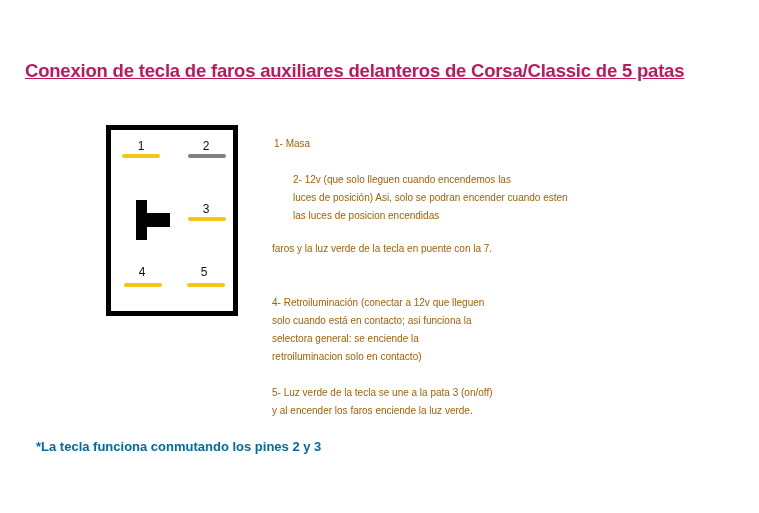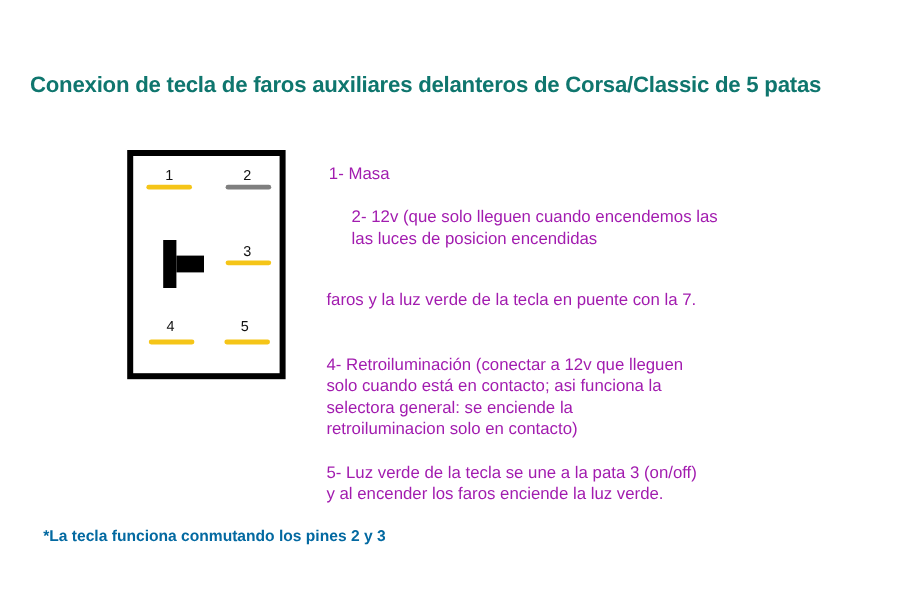--- a/index.html
+++ b/index.html
@@ -2,36 +2,36 @@
 <html><head>
   <meta charset="utf-8">
   <style>
     html, body { margin: 0; padding: 0; }
     body {
       width: 759px; height: 513px; background: #ffffff; position: relative; overflow: hidden;
       font-family: "Liberation Sans", "DejaVu Sans", sans-serif; color: #111;
     }
     .title {
       position: absolute; left: 25px; top: 60px;
-      font-size: 18.5px; font-weight: bold; 
-      letter-spacing: -0.2px; white-space: nowrap; color: #0f766e;
+      font-size: 18.5px; font-weight: bold; text-decoration: underline;
+      letter-spacing: -0.2px; white-space: nowrap; color: #be185d;
     }
     .switch-box {
       position: absolute; left: 106px; top: 125px; width: 132px; height: 191px;
       border: 5px solid #000; box-sizing: border-box;
     }
     .pin-label {
       position: absolute; font-size: 12px; color: #111; width: 20px; text-align: center;
     }
     .pin-bar {
       position: absolute; height: 4px; border-radius: 2px; width: 38px;
     }
     .t-vert { position: absolute; background: #000; }
     .desc {
-      position: absolute; left: 271px; font-size: 14px; line-height: 18px; color: #a21caf;
+      position: absolute; left: 271px; font-size: 10px; line-height: 18px; color: #a16207;
       white-space: nowrap;
     }
     .desc div { white-space: nowrap; }
     .footnote {
       position: absolute; left: 36px; top: 439px; font-size: 13px; font-weight: bold; color: #0369a1;
       white-space: nowrap;
     }
   </style>
 </head>
 <body>
@@ -56,20 +56,21 @@
 <div class="pin-bar" style="left:124px; top:283px; background:#f5c518;"></div>
 
 <span class="pin-label" style="left:194px; top:265px;">5</span>
 <div class="pin-bar" style="left:187px; top:283px; background:#f5c518;"></div>
 
 <div class="desc" style="top:135px; left:274px;">
   <div>1- Masa</div>
 </div>
 <div class="desc" style="top:171px; left:273px;margin-left:20px;">
   <div>2- 12v (que solo lleguen cuando encendemos las</div>
+  <div>luces de posición) Asi, solo se podran encender cuando esten</div>
   <div>las luces de posicion encendidas</div>
 </div>
 <div class="desc" style="top:240px; left:272px;">
   <div>faros y la luz verde de la tecla en puente con la 7.</div>
 </div>
 <div class="desc" style="top:294px; left:272px;">
   <div>4- Retroiluminación (conectar a 12v que lleguen</div>
   <div>solo cuando está en contacto; asi funciona la</div>
   <div>selectora general: se enciende la</div>
   <div>retroiluminacion solo en contacto)</div>

